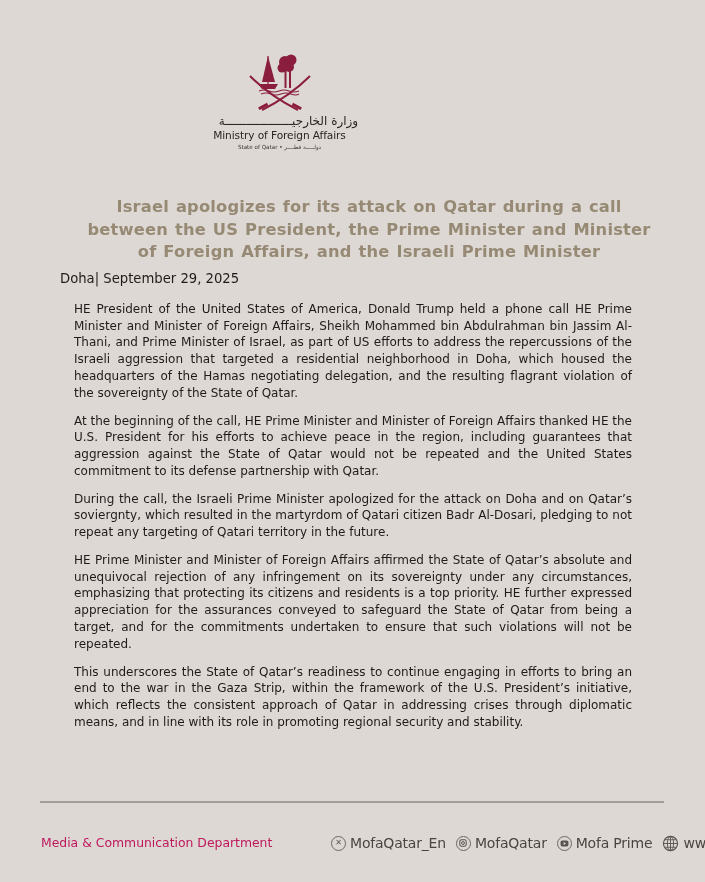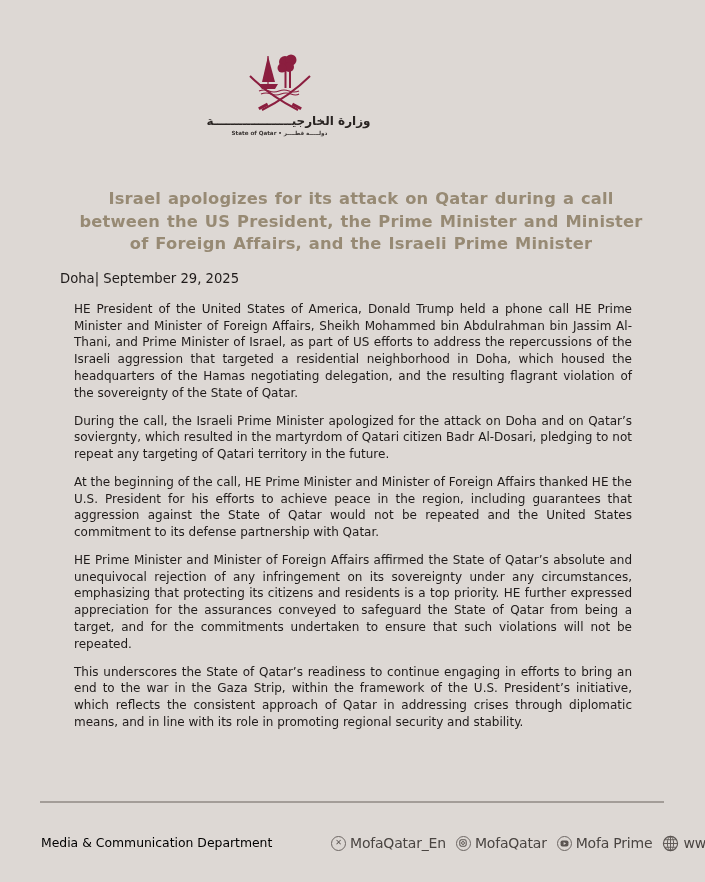--- a/index.html
+++ b/index.html
@@ -14,21 +14,20 @@
       overflow: hidden;
       font-family: "DejaVu Sans", sans-serif;
       color: #1f1b1a;
     }
     .logo-block {
       position: absolute;
       left: 0;
       top: 52px;
       width: 559px;
       text-align: center;
-      font-weight: bold;
     }
     .emblem {
       display: block;
       margin: 0 auto;
       width: 72px;
       height: 62px;
     }
     .arabic-name {
       font-family: "DejaVu Sans", sans-serif;
       font-size: 12px;
@@ -93,21 +92,21 @@
       top: 801px;
       width: 624px;
       height: 2px;
       background: #a39d98;
     }
     .footer-dept {
       position: absolute;
       left: 41px;
       top: 835px;
       font-size: 12.4px;
-      color: #000000;
+      color: #be185d;
       line-height: 16px;
     }
     .socials {
       position: absolute;
       left: 331px;
       top: 833px;
       height: 20px;
       display: flex;
       align-items: center;
       gap: 10px;
@@ -161,31 +160,32 @@
 
     <path d="M15 39 Q20 37 25 39 T35 39 T45 39 T55 39" stroke="#8b1e3f" stroke-width="1.2" fill="none"></path>
     <path d="M17 42 Q22 40 27 42 T37 42 T47 42 T55 42" stroke="#8b1e3f" stroke-width="1.2" fill="none"></path>
 
     <path d="M6 24 Q26 44 54 58" stroke="#8b1e3f" stroke-width="2" fill="none"></path>
     <path d="M66 24 Q46 44 18 58" stroke="#8b1e3f" stroke-width="2" fill="none"></path>
     <rect x="48" y="53" width="10" height="3" transform="rotate(28 53 54)" fill="#8b1e3f"></rect>
     <rect x="14" y="53" width="10" height="3" transform="rotate(-28 19 54)" fill="#8b1e3f"></rect>
   </svg>
   <div class="arabic-name">وزارة الخارجيـــــــــــــــــــة</div>
+  <div class="english-name">Ministry of Foreign Affairs</div>
   <div class="state-line">State of Qatar • دولـــــة قطــــر</div>
 </div>
 
-<h1 class="headline" style="margin:8px;">Israel apologizes for its attack on Qatar during a call between the US President, the Prime Minister and Minister of Foreign Affairs, and the Israeli Prime Minister</h1>
+<h1 class="headline" style="margin:16px;">Israel apologizes for its attack on Qatar during a call between the US President, the Prime Minister and Minister of Foreign Affairs, and the Israeli Prime Minister</h1>
 
 <div class="dateline">Doha| September 29, 2025</div>
 
 <div class="body-text">
   <p>HE President of the United States of America, Donald Trump held a phone call HE Prime Minister and Minister of Foreign Affairs, Sheikh Mohammed bin Abdulrahman bin Jassim Al-Thani, and Prime Minister of Israel, as part of US efforts to address the repercussions of the Israeli aggression that targeted a residential neighborhood in Doha, which housed the headquarters of the Hamas negotiating delegation, and the resulting flagrant violation of the sovereignty of the State of Qatar.</p>
+  <p>At the beginning of the call, HE Prime Minister and Minister of Foreign Affairs thanked HE the U.S. President for his efforts to achieve peace in the region, including guarantees that aggression against the State of Qatar would not be repeated and the United States commitment to its defense partnership with Qatar.</p>
   <p>During the call, the Israeli Prime Minister apologized for the attack on Doha and on Qatar’s soviergnty, which resulted in the martyrdom of Qatari citizen Badr Al-Dosari, pledging to not repeat any targeting of Qatari territory in the future.</p>
-  <p>At the beginning of the call, HE Prime Minister and Minister of Foreign Affairs thanked HE the U.S. President for his efforts to achieve peace in the region, including guarantees that aggression against the State of Qatar would not be repeated and the United States commitment to its defense partnership with Qatar.</p>
   <p>HE Prime Minister and Minister of Foreign Affairs affirmed the State of Qatar’s absolute and unequivocal rejection of any infringement on its sovereignty under any circumstances, emphasizing that protecting its citizens and residents is a top priority. HE further expressed appreciation for the assurances conveyed to safeguard the State of Qatar from being a target, and for the commitments undertaken to ensure that such violations will not be repeated.</p>
   <p>This underscores the State of Qatar’s readiness to continue engaging in efforts to bring an end to the war in the Gaza Strip, within the framework of the U.S. President’s initiative, which reflects the consistent approach of Qatar in addressing crises through diplomatic means, and in line with its role in promoting regional security and stability.</p>
 </div>
 
 <div class="divider"></div>
 
 <div class="footer-dept">Media &amp; Communication Department</div>
 
 <div class="socials">
   <div class="social">

